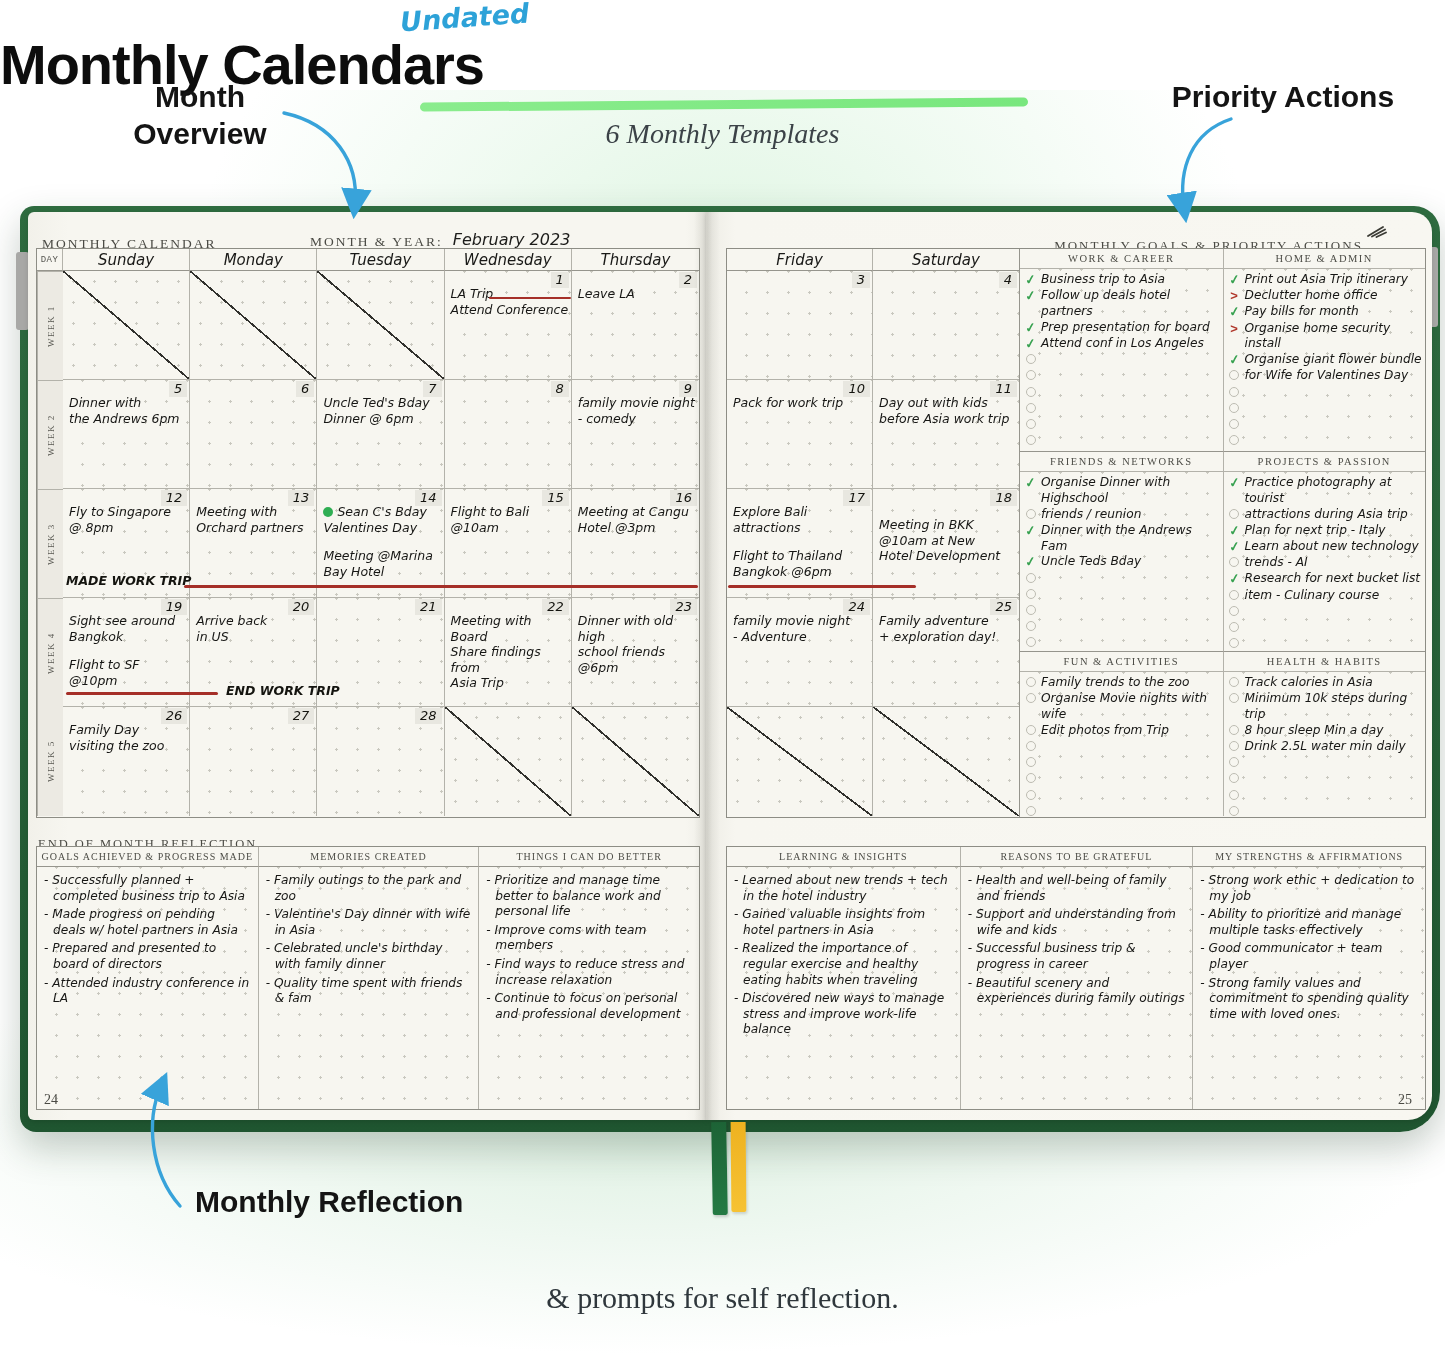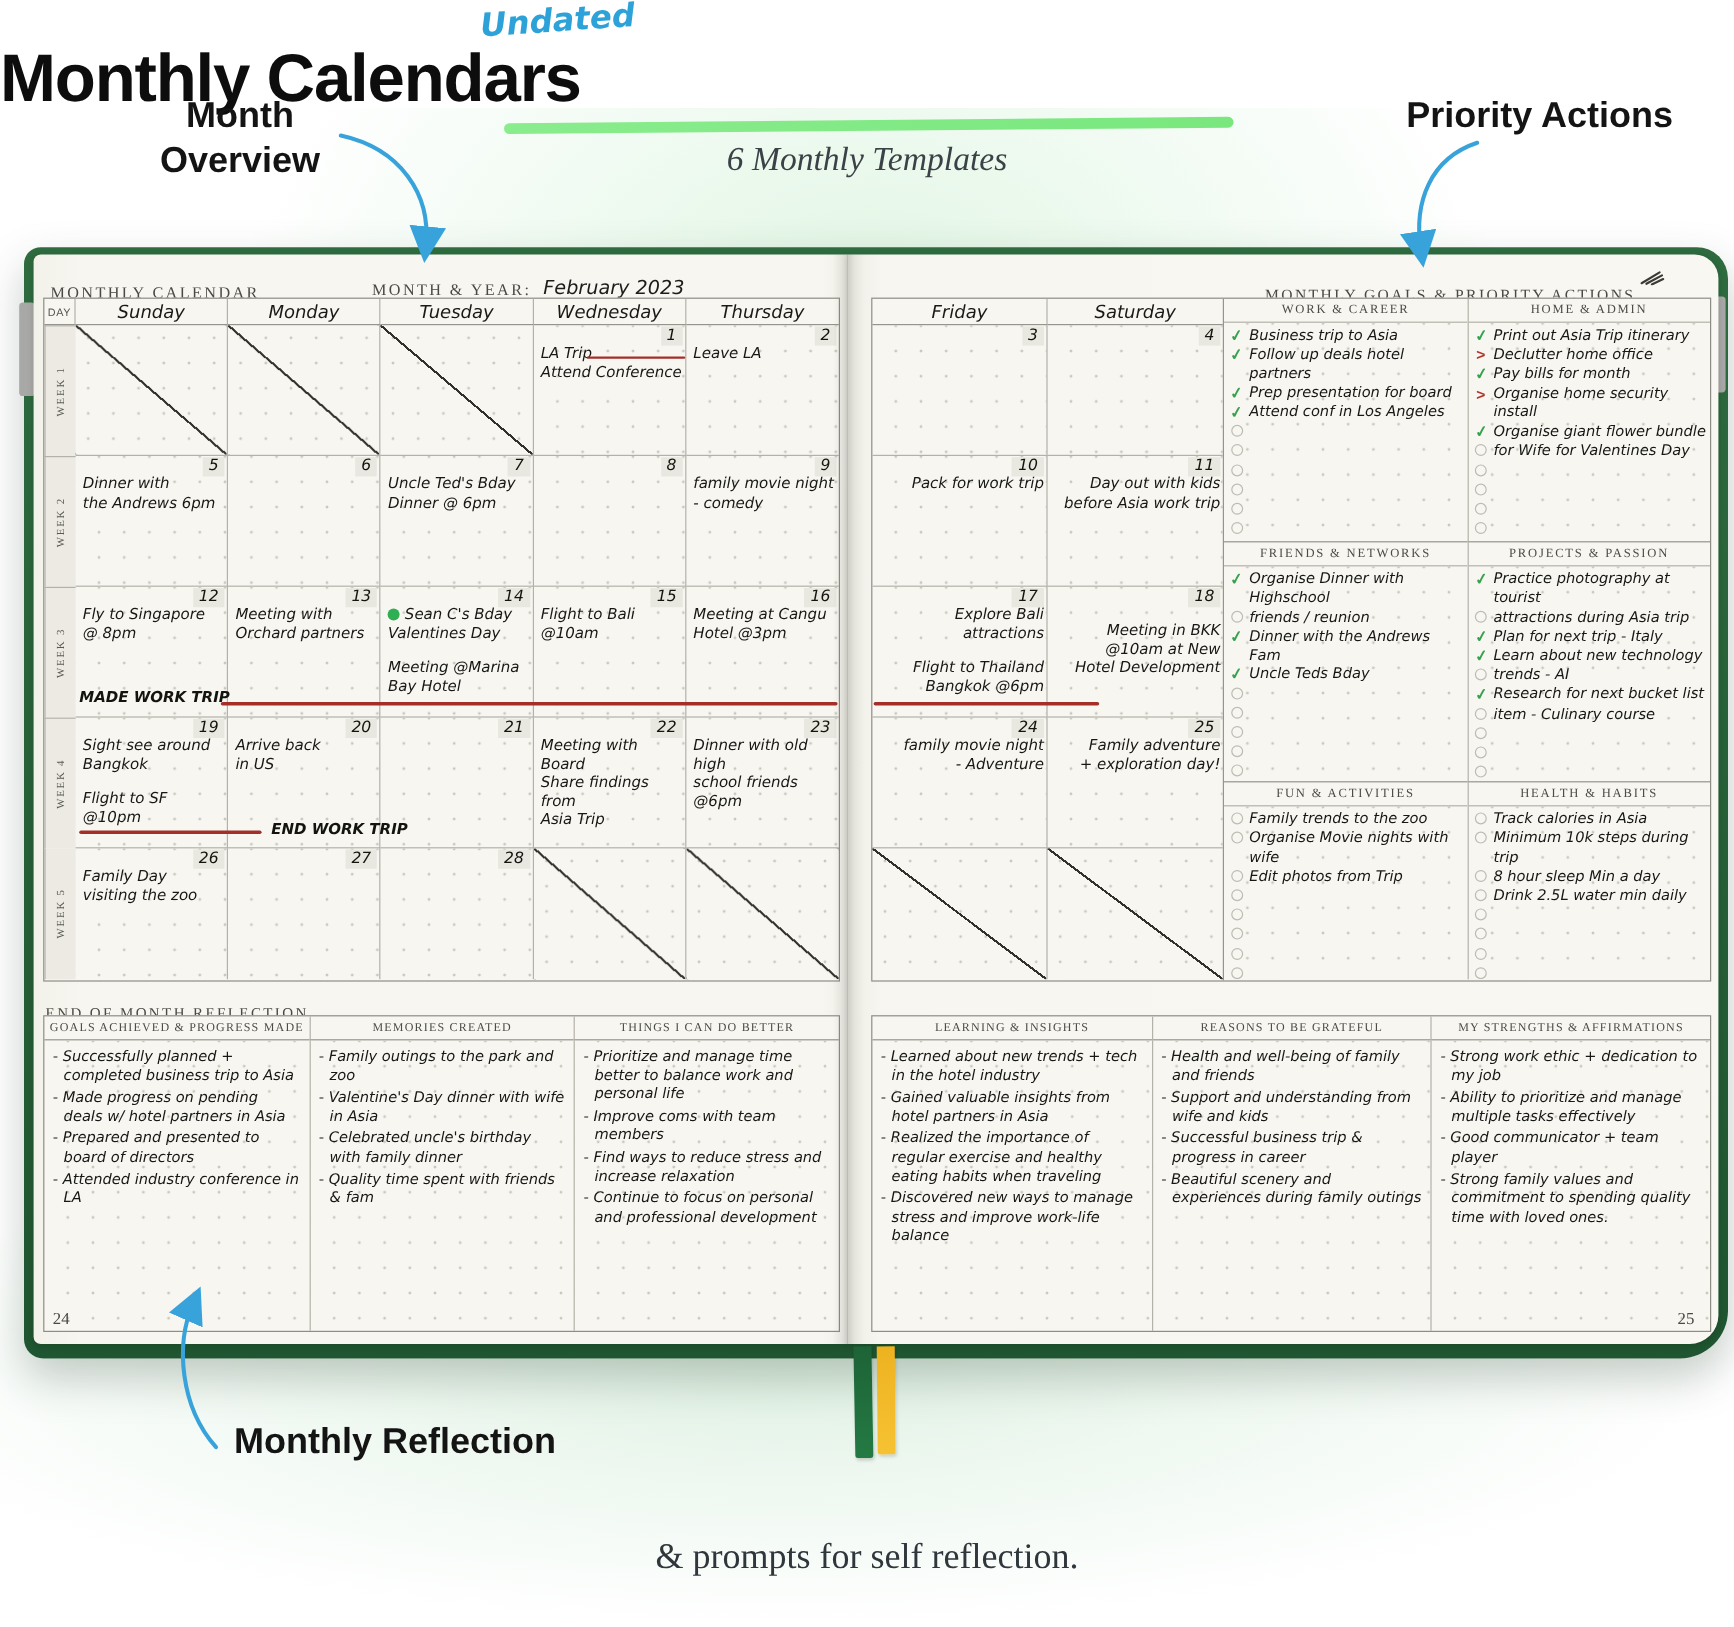--- a/index.html
+++ b/index.html
@@ -62,25 +62,25 @@
   .rp-title { position:absolute; left:330px; top:14px; width:345px; text-align:center; font-size:13px; }
   .pen { position:absolute; left:660px; top:12px; }
   .pagenum { position:absolute; bottom:12px; font-family:"Liberation Serif", serif; font-size:14px; color:#4a4a44; }
   .pn-left { left:16px; } .pn-right { right:20px; }
 
   
   .calwrap { position:absolute; border:1.5px solid #8d8d85; background:#f7f6f0; }
   .calwrap-left { left:8px; top:36px; width:664px; height:570px; }
   .rightwrap { left:20px; top:36px; width:700px; height:570px; display:flex; }
   .lg { display:grid; width:100%; height:100%; grid-template-columns:26px repeat(5,1fr); grid-template-rows:22px repeat(5,109px); }
-  .rgwrap-left { width:292px; height:100%;text-align:right; }
+  .rgwrap-left { width:292px; height:100%; }
   .rg { display:grid; width:100%; height:100%; grid-template-columns:146px 146px; grid-template-rows:22px repeat(5,109px); }
   .hcell { border-right:1px solid #b3b2aa; border-bottom:1.2px solid #96958d; display:flex; align-items:center; justify-content:center;
     font-family:"DejaVu Sans", sans-serif; font-style:italic; font-size:15px; color:#191917; }
-  .daylab { font-family:Liberation Sans, sans-serif; font-style:normal; font-size:9px; letter-spacing:.5px; color:#55554f; }
+  .daylab { font-family:Liberation Mono, monospace; font-style:normal; font-size:9px; letter-spacing:.5px; color:#55554f; }
   .wklabel { border-right:1px solid #b3b2aa; border-bottom:1px solid #b3b2aa; background:#eceae3;
     display:flex; align-items:center; justify-content:center;
     writing-mode:vertical-rl; transform:rotate(180deg);
     font-family:"Liberation Serif", serif; font-size:9px; letter-spacing:1.5px; color:#5a5a54; }
   .cell { position:relative; border-right:1px solid #b3b2aa; border-bottom:1px solid #b3b2aa; padding:15px 2px 2px 2px; overflow:hidden; }
   .dots { background-image:radial-gradient(circle, #c9c8bf 1px, transparent 1.4px); background-size:21px 21px; background-position:9px 11px; }
   .cross { background-image:linear-gradient(to top right, transparent calc(50% - .9px), #31312d calc(50% - .9px), #31312d calc(50% + .9px), transparent calc(50% + .9px)),
     radial-gradient(circle, #c9c8bf 1px, transparent 1.4px); background-size:100% 100%, 21px 21px; }
   .lg > *:nth-child(6n) { border-right:none; }
   .lg > *:nth-child(n+31) { border-bottom:none; }

